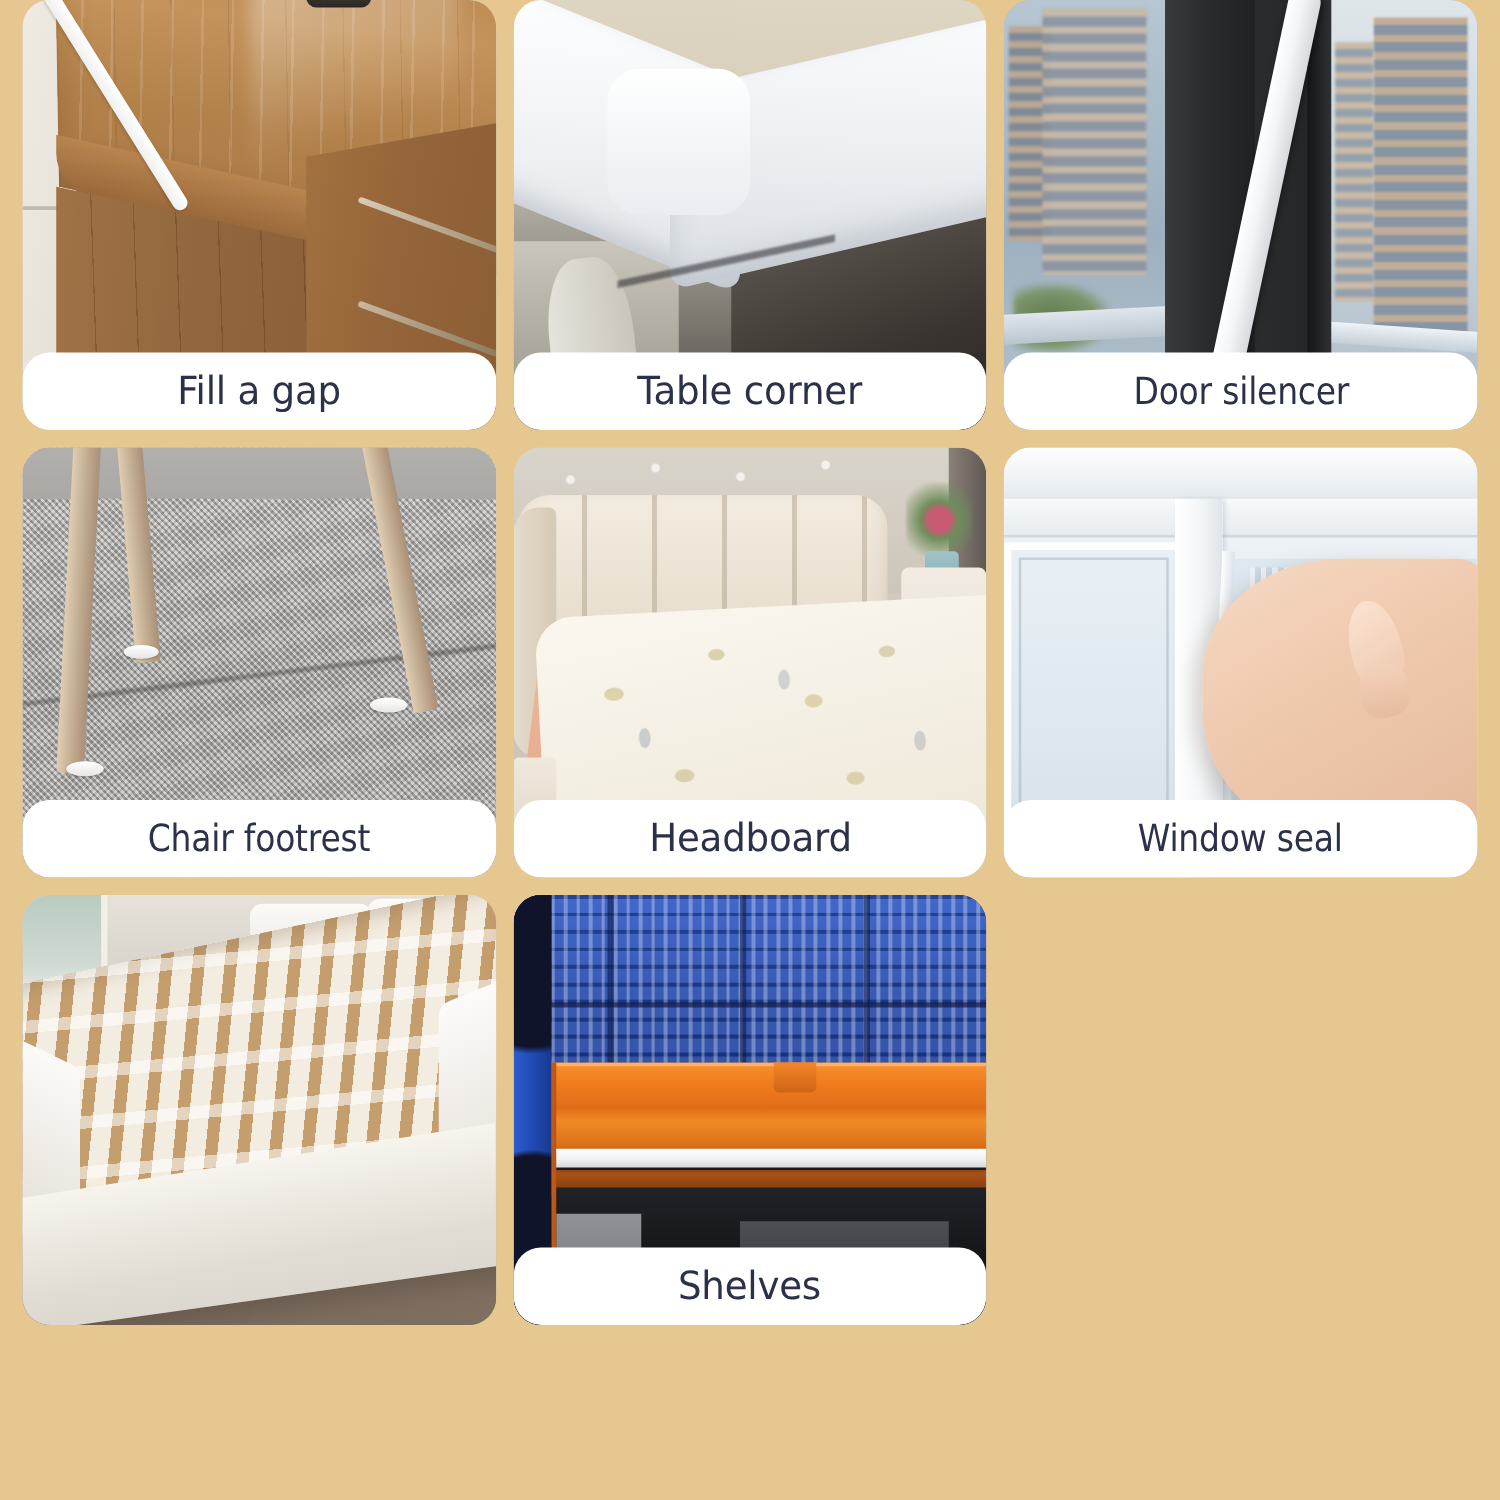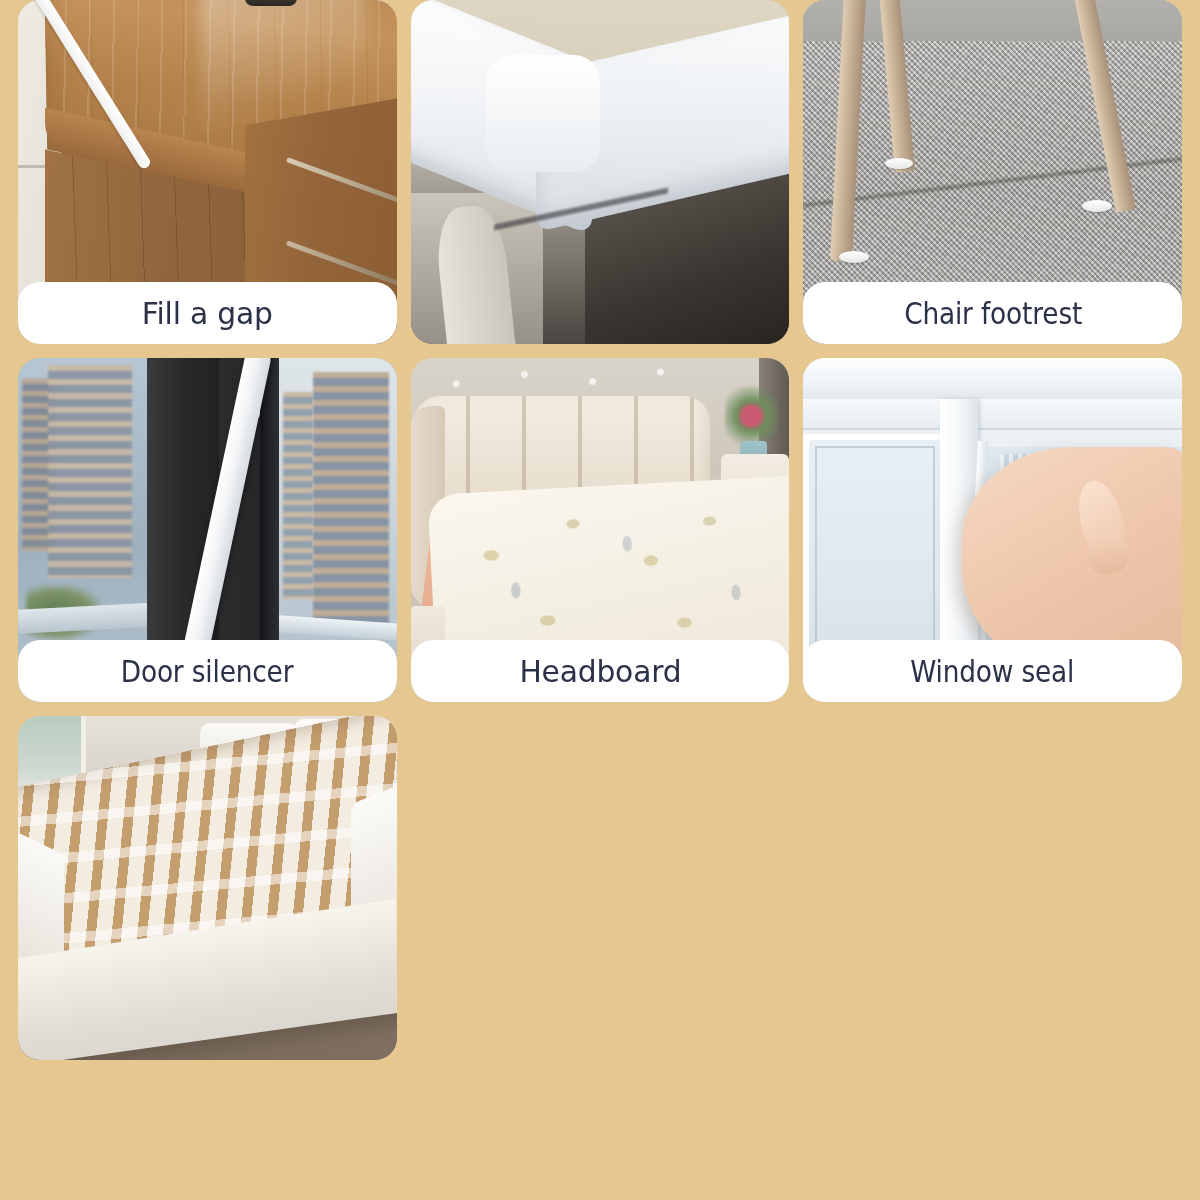--- a/index.html
+++ b/index.html
@@ -702,39 +702,25 @@
       <div class="photo p2">
         <div class="bg-dark"></div>
         <div class="bg-left"></div>
         <div class="tabletop"></div>
         <div class="leg"></div>
         <div class="guard-a"></div>
         <div class="guard-b"></div>
         <div class="guard-tip"></div>
         <div class="shadowline"></div>
       </div>
+      <div class="caption">
+        <span class="caption-text">Table corner</span>
+      </div>
     </div>
 
-
-    <div class="card">
-      <div class="photo p4">
-        <div class="carpet"></div>
-        <div class="carpet-top"></div>
-        <div class="carpet-seam"></div>
-        <div class="leg l1"></div>
-        <div class="leg l2"></div>
-        <div class="leg l3"></div>
-        <div class="pad pd2"></div>
-        <div class="pad pd3"></div>
-        <div class="pad pd1"></div>
-      </div>
-      <div class="caption cap-narrow">
-        <span class="caption-text">Chair footrest</span>
-      </div>
-    </div>
 
     <div class="card">
       <div class="photo p5">
         <div class="winL"></div>
         <div class="bldgL2"></div>
         <div class="bldgL"></div>
         <div class="plant"></div>
         <div class="sill"></div>
         <div class="winR"></div>
         <div class="bldgR2"></div>
@@ -745,20 +731,37 @@
         <div class="jamb"></div>
         <div class="handle"></div>
         <div class="foam"></div>
       </div>
       <div class="caption cap-narrow">
         <span class="caption-text">Door silencer</span>
       </div>
     </div>
 
     <div class="card">
+      <div class="photo p4">
+        <div class="carpet"></div>
+        <div class="carpet-top"></div>
+        <div class="carpet-seam"></div>
+        <div class="leg l1"></div>
+        <div class="leg l2"></div>
+        <div class="leg l3"></div>
+        <div class="pad pd2"></div>
+        <div class="pad pd3"></div>
+        <div class="pad pd1"></div>
+      </div>
+      <div class="caption cap-narrow">
+        <span class="caption-text">Chair footrest</span>
+      </div>
+    </div>
+
+    <div class="card">
       <div class="photo p7">
         <div class="wall"></div>
         <div class="dark"></div>
         <div class="flowers"></div>
         <div class="vase"></div>
         <div class="nightstand"></div>
         <div class="hb"></div>
         <div class="hbside"></div>
         <div class="pinkstrip"></div>
         <div class="duvet"></div>
@@ -797,15 +800,36 @@
         <div class="pillow1"></div>
         <div class="pillow2"></div>
         <div class="base"></div>
         <div class="slats"></div>
         <div class="frame-l"></div>
         <div class="frame-r"></div>
         <div class="front"></div>
       </div>
     </div>
 
+    <div class="card">
+      <div class="photo p9">
+        <div class="crates"></div>
+        <div class="crate-div1"></div>
+        <div class="crate-sep cs1"></div>
+        <div class="crate-sep cs2"></div>
+        <div class="crate-sep cs3"></div>
+        <div class="under"></div>
+        <div class="undershelf"></div>
+        <div class="panelgray"></div>
+        <div class="boxgray"></div>
+        <div class="beam"></div>
+        <div class="beamclip"></div>
+        <div class="whitestrip"></div>
+        <div class="postOrange"></div>
+        <div class="post"></div>
+      </div>
+      <div class="caption">
+        <span class="caption-text">Shelves</span>
+      </div>
+    </div>
 
   </div>
 </div>
 
 </body></html>

